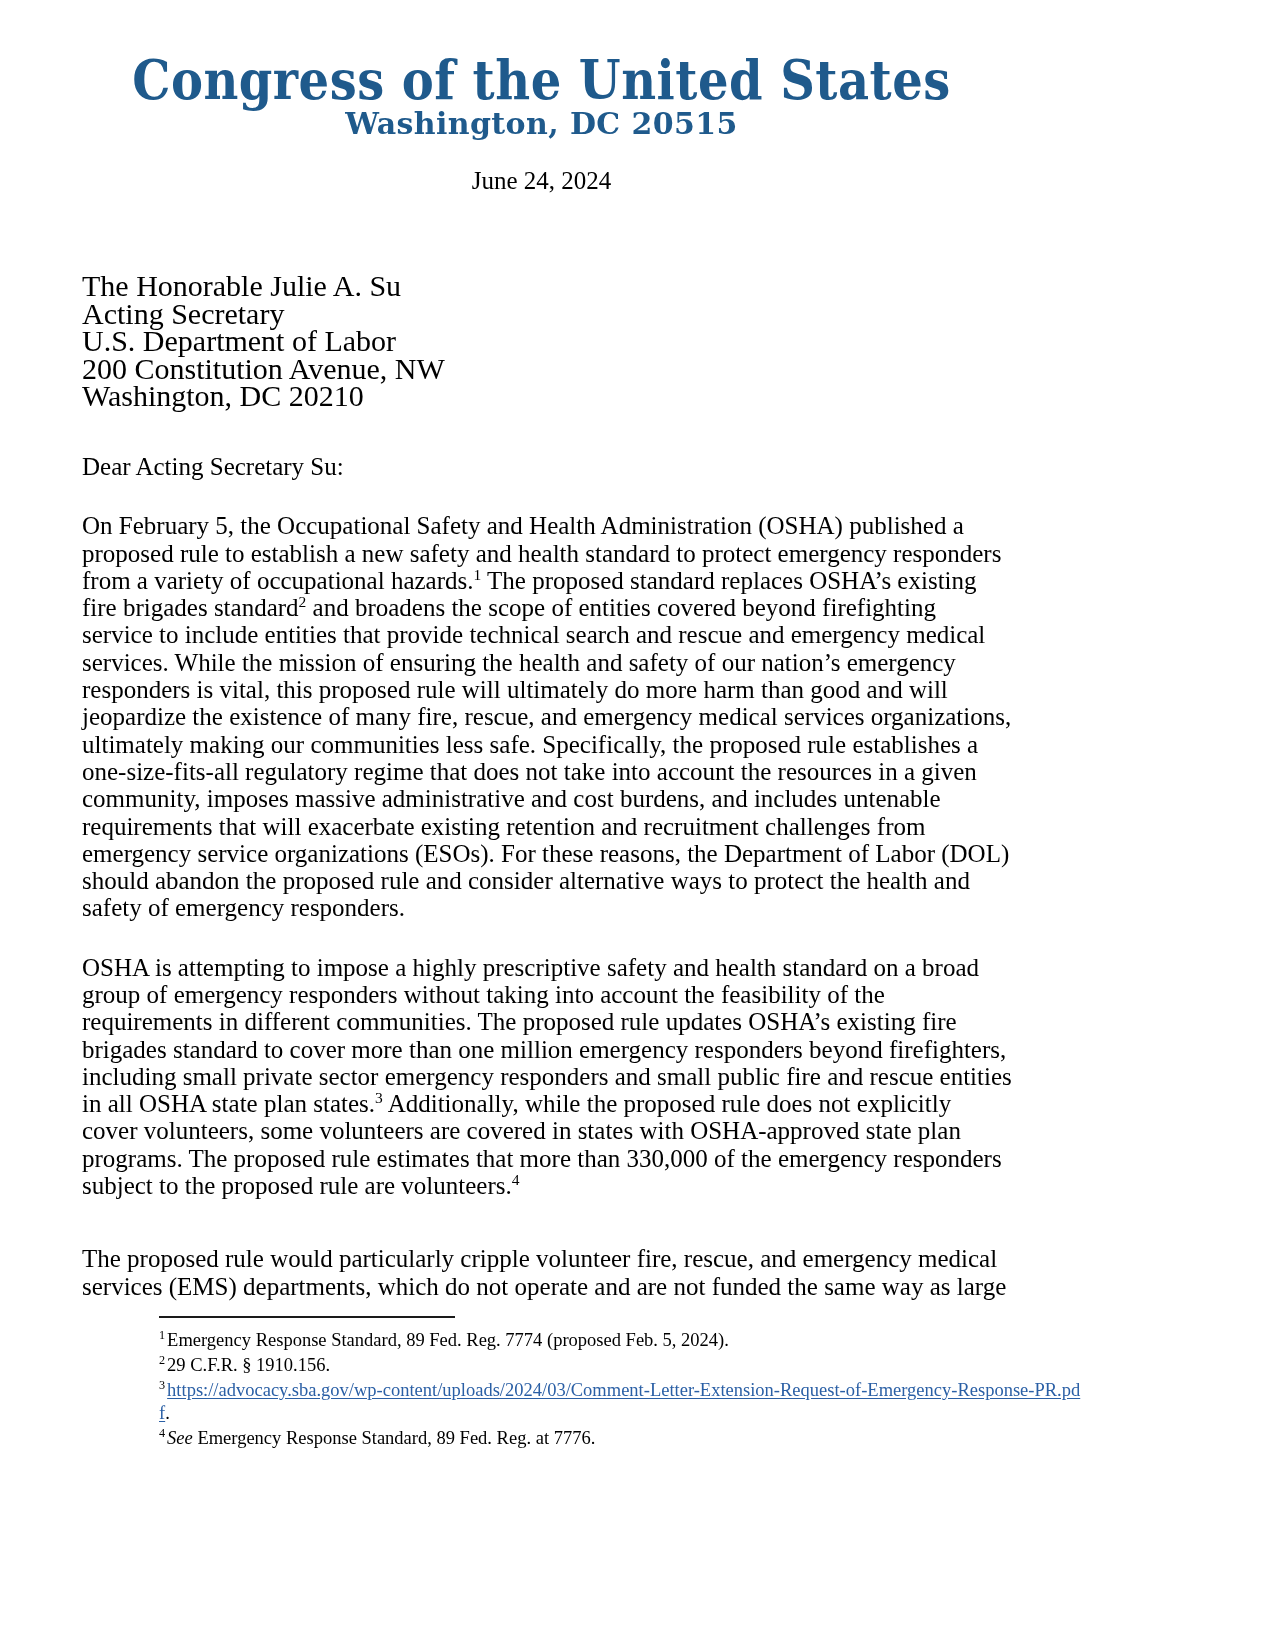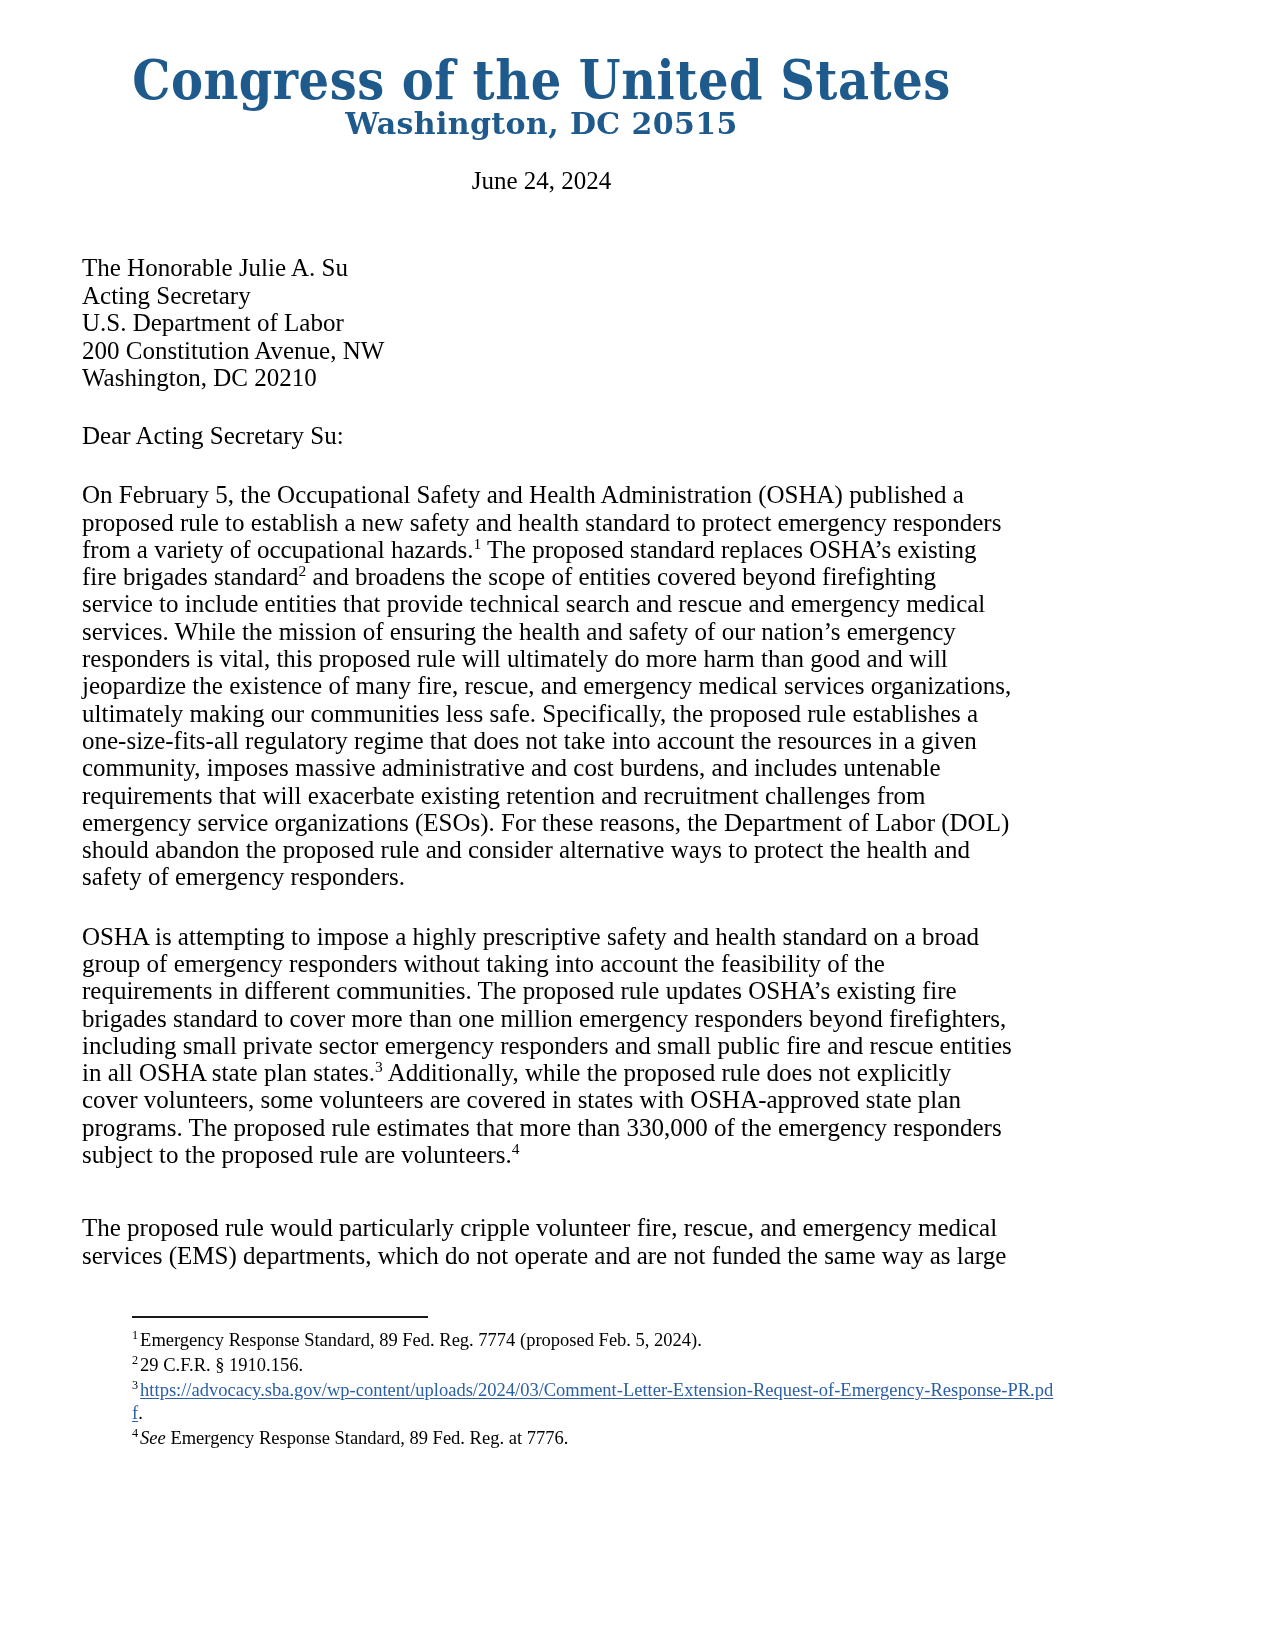--- a/index.html
+++ b/index.html
@@ -60,28 +60,28 @@
 
   
   .content {
     margin: 0 auto;
     width: 930px;
     padding-left: 11px;
     box-sizing: content-box;
   }
 
   .addr-block {
-    margin-top: 58px;
-    font-size: 25px;
+    margin-top: 76px;
+    font-size: 30px;
     line-height: 27.5px;
   }
   .addr-line { white-space: nowrap; }
 
   .salutation {
-    margin-top: 30px;
+    margin-top: 43px;
     font-size: 25px;
     line-height: 27.5px;
   }
 
   .para {
     margin-top: 32px;
     font-size: 25px;
     line-height: 27.3px;
     text-align: left;
   }
@@ -96,21 +96,21 @@
 
   sup {
     font-size: 0.62em;
     vertical-align: super;
     line-height: 0;
   }
 
   
   .footnote-area {
     position: absolute;
-    left: 132px;
+    left: 159px;
     top: 1316px;
     width: 930px;
   }
   .footnote-rule {
     width: 296px;
     height: 0;
     border-top: 2.2px solid #1a1a1a;
     margin-bottom: 11px;
   }
   .footnote {

